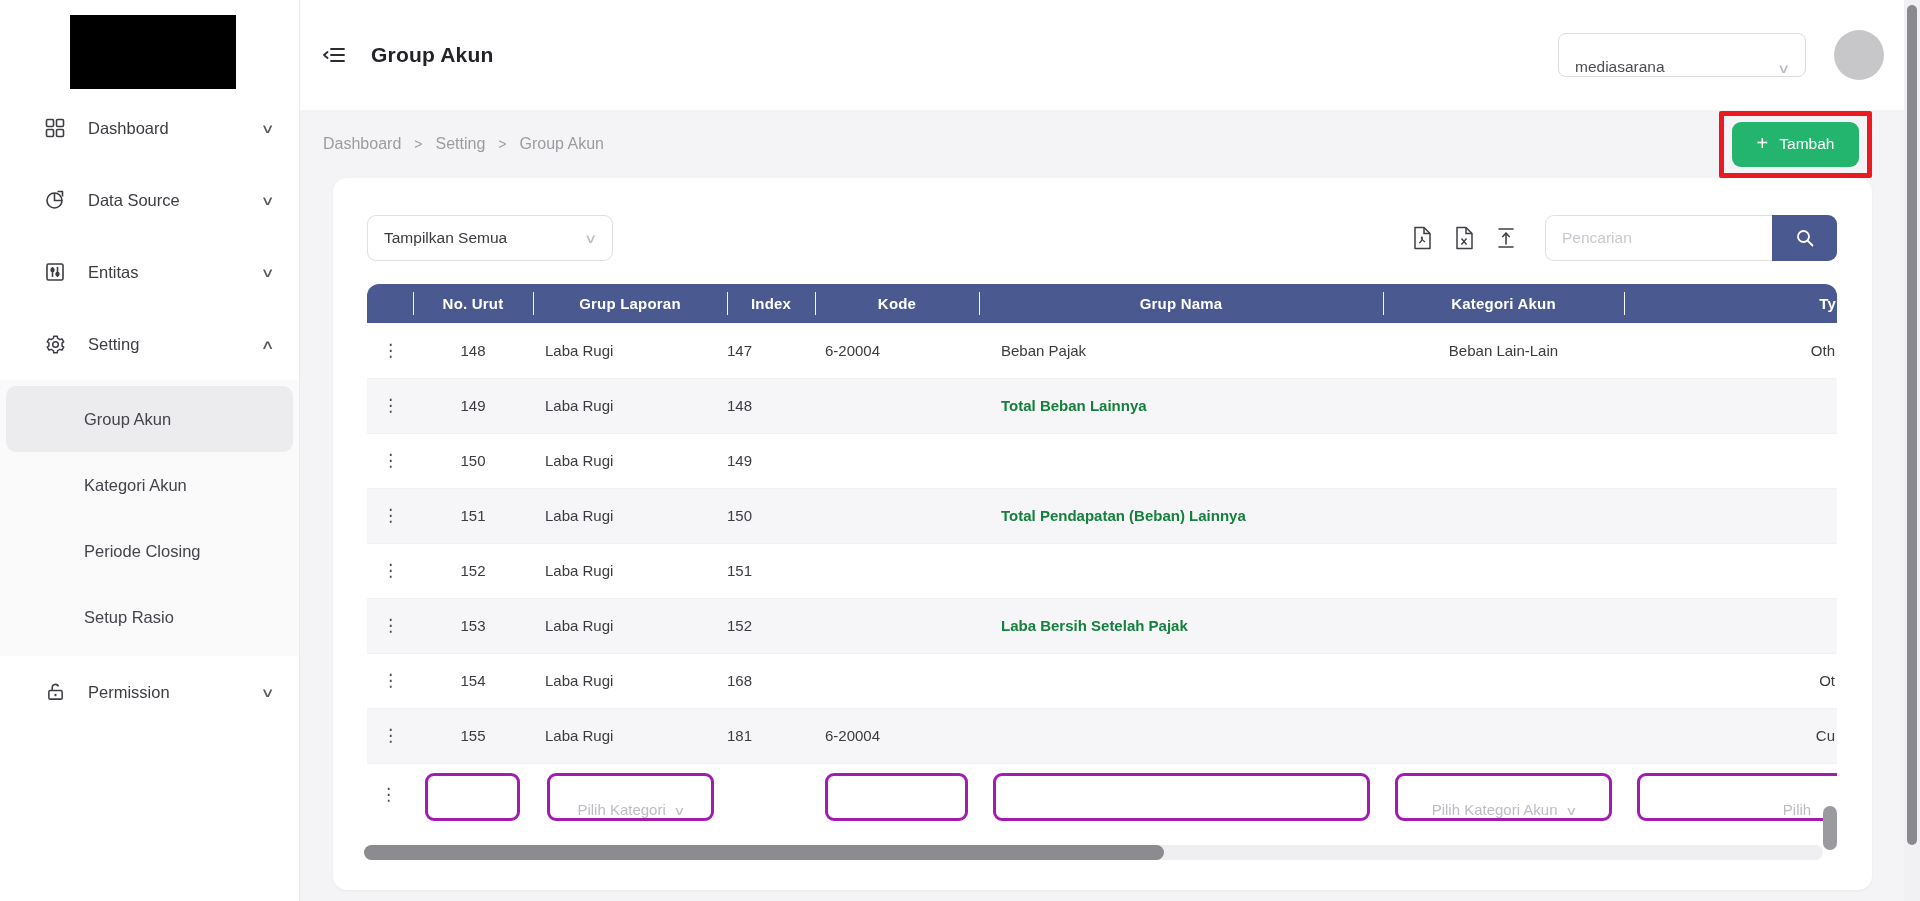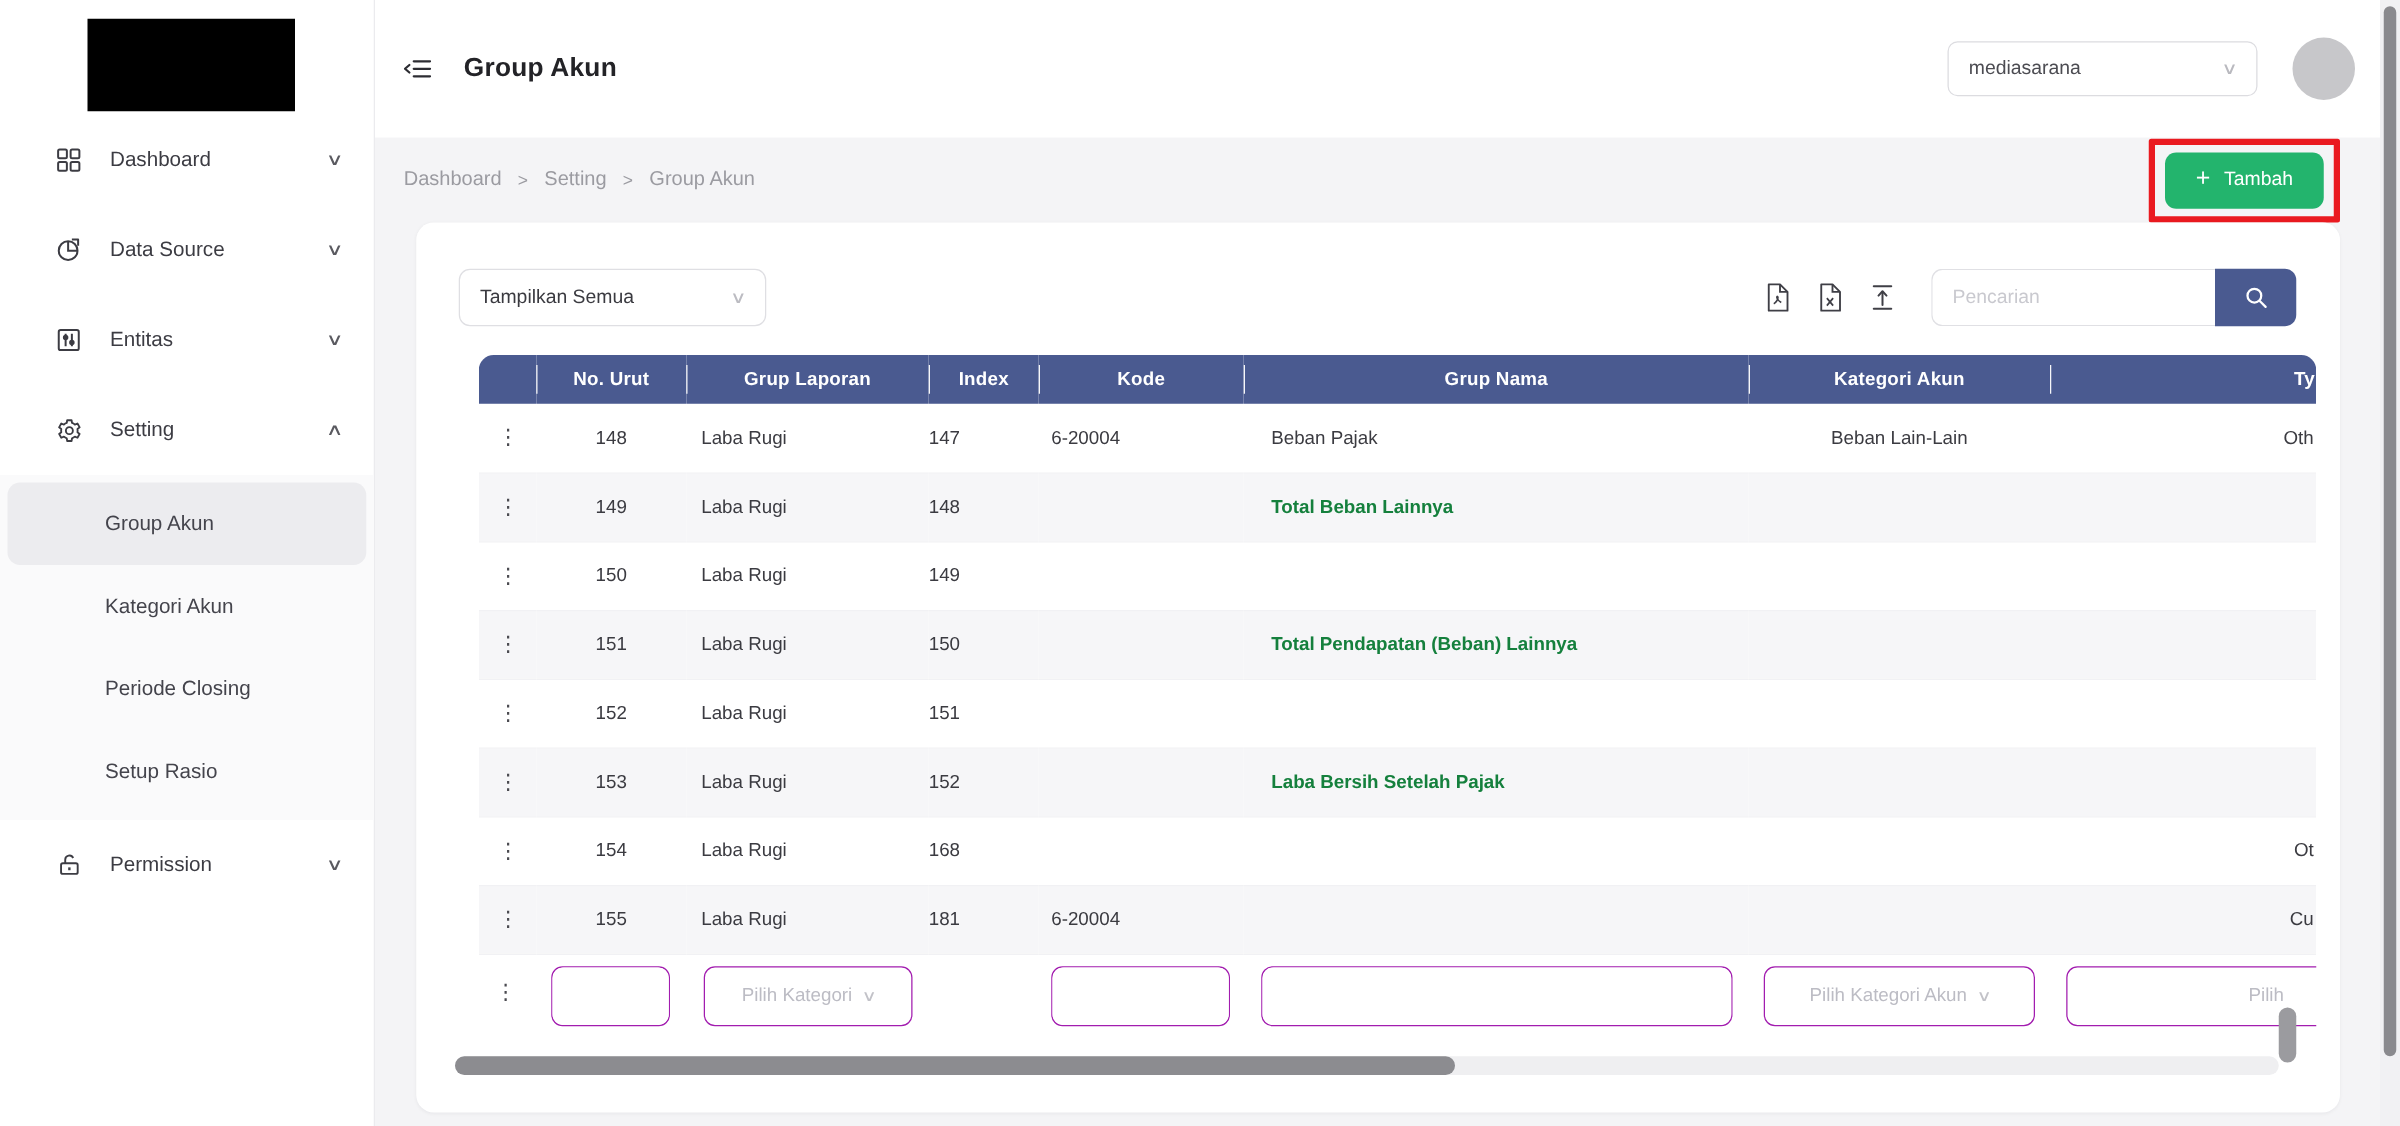--- a/index.html
+++ b/index.html
@@ -18,21 +18,21 @@
   .submenu { background:#fafafb; padding:6px 0; }
   .submenu-item { height:66px; display:flex; align-items:center; padding-left:78px; font-size:16.5px; color:#44444c; cursor:pointer; margin:0 6px; border-radius:10px; }
   .submenu-item.active { background:#ececef; }
   svg.icn { display:block; }
 
   
   .main { position:absolute; left:300px; top:0; width:1604px; height:901px; }
   .topbar { position:absolute; top:0; left:0; width:100%; height:110px; background:#fff; display:flex; align-items:center; padding:0 20px 0 23px; }
   .page-title { font-size:21px; font-weight:700; color:#232327; margin-left:26px; letter-spacing:0.2px; }
   .topbar-spacer { flex:1; }
-  .tenant-select { width:248px; height:44px; border:1px solid #dcdce0; border-radius:8px; display:flex; align-items:center; padding:0 16px; font-size:15.5px; color:#4c4c52; background:#fff; cursor:pointer; }
+  .tenant-select { width:248px; height:44px; border:1px solid #dcdce0; border-radius:8px; display:flex; align-items:flex-end; padding:0 16px; font-size:15.5px; color:#4c4c52; background:#fff; cursor:pointer; }
   .tenant-select .chev { margin-left:auto; color:#b9b9bf; font-size:13px; transform:scaleX(1.4); }
   .avatar { width:50px; height:50px; border-radius:50%; background:#c7c7ca; margin-left:28px; cursor:pointer; }
 
   .breadcrumb-row { position:absolute; top:110px; left:0; width:100%; height:68px; display:flex; align-items:center; padding:0 32px 0 23px; }
   .breadcrumb { font-size:16px; color:#9b9ba1; display:flex; gap:13px; align-items:center; }
   .breadcrumb .crumb { cursor:pointer; }
   .breadcrumb .sep { color:#9b9ba1; font-size:14px; }
   .bc-spacer { flex:1; }
   .annotation-box { border:5px solid #ea1a20; padding:6px 8px; border-radius:2px; }
   .btn-tambah { height:45px; min-width:127px; background:#23b46d; border:none; border-radius:9px; color:#fff; font-size:15.5px; font-family:inherit; display:flex; align-items:center; justify-content:center; gap:11px; padding:0 20px; cursor:pointer; }
@@ -44,21 +44,21 @@
   .show-select { width:246px; height:46px; border:1px solid #dfdfe3; border-radius:9px; display:flex; align-items:center; padding:0 16px; font-size:15.5px; color:#3a3a40; cursor:pointer; }
   .show-select .chev { margin-left:auto; color:#bcbcc2; font-size:13px; transform:scaleX(1.4); }
   .tb-spacer { flex:1; }
   .tb-icons { display:flex; align-items:center; gap:21px; margin-right:29px; color:#3f3f46; }
   .tb-icons .tbi { cursor:pointer; display:flex; }
   .search-group { display:flex; }
   .search-input { width:227px; height:46px; border:1px solid #e0e0e4; border-right:none; border-radius:9px 0 0 9px; padding:16px 16px; font-size:15.5px; color:#44444a; font-family:inherit; outline:none; }
   .search-input::placeholder { color:#c9c9cf; }
   .search-btn { width:65px; height:46px; background:#4a5a90; border:none; border-radius:0 9px 9px 0; display:flex; align-items:center; justify-content:center; cursor:pointer; }
 
-  .table-wrap { position:absolute; top:106px; left:50px; width:1470px; height:546px; overflow:hidden; border-radius:12px 12px 0 0; }
+  .table-wrap { position:absolute; top:106px; left:34px; width:1470px; height:546px; overflow:hidden; border-radius:12px 12px 0 0; }
   table.grid { border-collapse:collapse; table-layout:fixed; width:1470px; }
   table.grid col.c-kebab{width:46px} table.grid col.c-no{width:120px} table.grid col.c-lap{width:194px}
   table.grid col.c-idx{width:88px} table.grid col.c-kode{width:164px} table.grid col.c-nama{width:404px}
   table.grid col.c-kat{width:241px} table.grid col.c-type{width:213px}
   thead th { background:#4a5a90; color:#fff; height:39px; font-size:15px; font-weight:600; position:relative; letter-spacing:0.2px; }
   thead th:not(:first-child)::before { content:''; position:absolute; left:0; top:8px; bottom:8px; width:1px; background:rgba(255,255,255,0.95); }
   thead th.h-type { text-align:right; padding-right:1px; }
   tbody td { height:55px; font-size:15px; color:#3b3b41; border-bottom:1px solid #f1f1f4; background:#fff; white-space:nowrap; overflow:hidden; }
   tbody tr:nth-child(even) td { background:#f6f6f8; }
   td.t-kebab { text-align:center; color:#4a4a50; font-size:17px; cursor:pointer; letter-spacing:-1px; }
@@ -66,21 +66,21 @@
   td.t-lap { padding-left:12px; }
   td.t-idx { }
   td.t-kode { padding-left:10px; }
   td.t-nama { padding-left:22px; }
   td.t-kat { text-align:center; }
   td.t-type { text-align:right; padding-right:2px; }
   tr.summary td.t-nama { font-weight:700; color:#15803d; }
 
   .filter-row { position:relative; height:67px; background:#fff; }
   .f-kebab { position:absolute; left:13px; top:20px; color:#4a4a50; font-size:17px; letter-spacing:-1px; cursor:pointer; }
-  .f-box { position:absolute; top:9px; height:48px; border:1px solid #a21caf; border-radius:9px; background:#fff; display:flex; align-items:center; justify-content:center; font-size:15px; color:#bcbcc4; gap:9px; }
+  .f-box { position:absolute; top:9px; height:48px; border:3px solid #a21caf; border-radius:9px; background:#fff; display:flex; align-items:flex-end; justify-content:center; font-size:15px; color:#bcbcc4; gap:9px; }
   .f-box input { border:none; outline:none; width:100%; height:100%; border-radius:9px; padding:0 10px; font-family:inherit; font-size:15px; }
   .f-no   { left:58px;  width:95px; }
   .f-lap  { left:180px; width:167px; cursor:pointer; }
   .f-kode { left:458px; width:143px; }
   .f-nama { left:626px; width:377px; }
   .f-kat  { left:1028px; width:217px; cursor:pointer; }
   .f-type { left:1270px; width:320px; cursor:pointer; }
   .f-box .chev { font-size:12px; transform:scaleX(1.4); color:#c2c2c8; }
 
   .v-thumb { position:absolute; right:35px; top:628px; width:14px; height:44px; background:#9b9b9f; border-radius:7px; cursor:pointer; }

